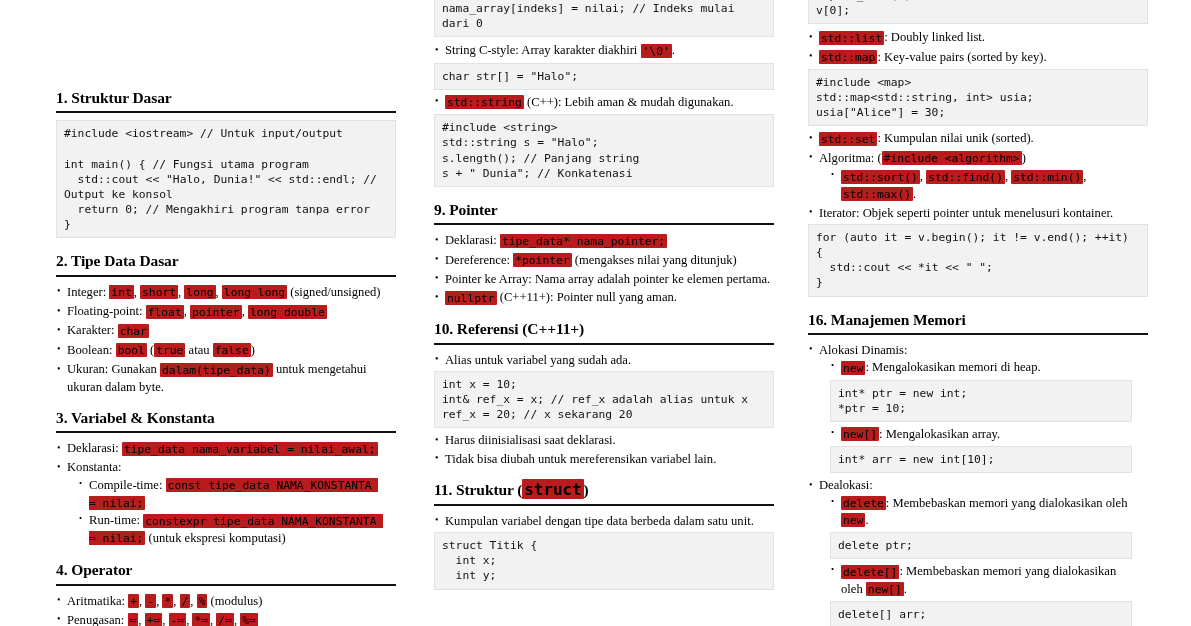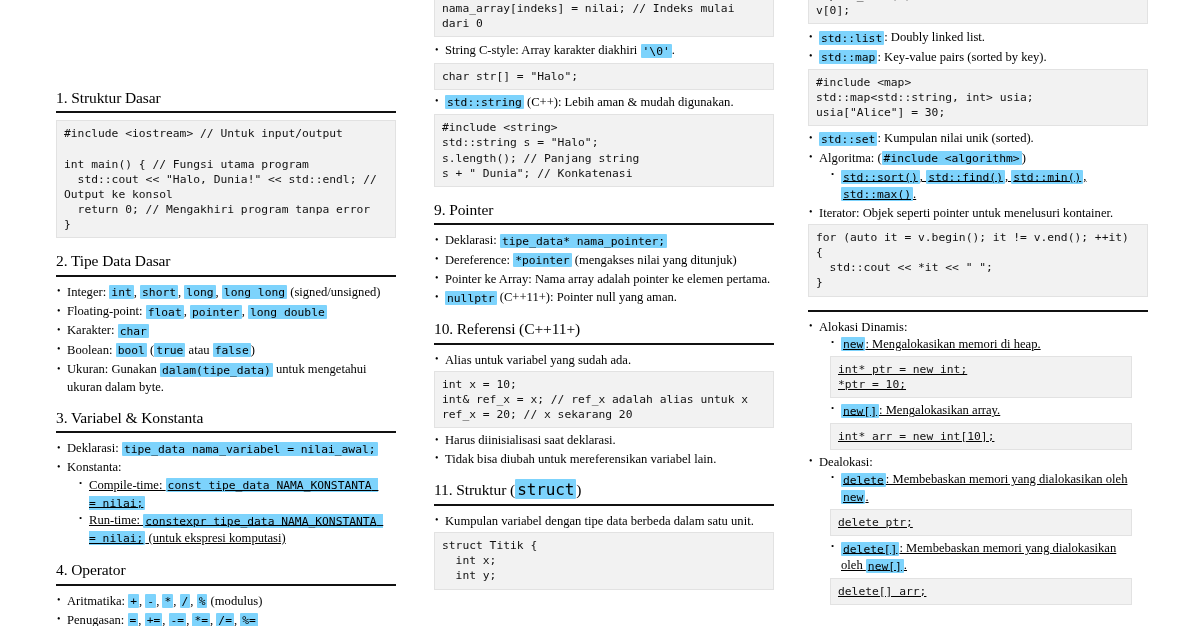--- a/index.html
+++ b/index.html
@@ -43,21 +43,21 @@
     left: 0;
     width: 340px;
   }
   .col-1 .col-inner { top: 88px; }
   .col-2 .col-inner { top: -24px; left: 8px; }
   .col-3 .col-inner { top: -22px; left: 12px; }
 
   h2.section {
     font-family: "Liberation Serif", "DejaVu Serif", serif;
     font-size: 15.5px;
-    font-weight: normal;
+    font-weight: bold;
     margin: 0 0 4px 0;
     padding: 0;
     line-height: 1.25;
     letter-spacing: -0.1px;
   }
   h2.section .code {
     font-size: 16px;
   }
   .rule {
     border-bottom: 2.2px solid #111111;
@@ -86,21 +86,20 @@
     position: absolute;
     left: 1px;
     top: -0.5px;
     font-size: 10px;
     line-height: 1.6;
   }
   ul.sublist {
     list-style: none;
     margin: 1px 16px 1px 0;
     padding: 0 0 0 11px;
-    text-decoration: underline;
   }
   ul.sublist > li {
     position: relative;
     padding-left: 11px;
     margin-bottom: 1px;
     font-size: 12.6px;
     line-height: 1.29;
   }
   ul.sublist > li::before {
     content: "\2022";
@@ -108,21 +107,21 @@
     left: 1px;
     top: -1px;
     font-size: 9px;
     line-height: 1.75;
   }
   b, .b { font-weight: normal; }
 
   .code {
     font-family: "DejaVu Sans Mono", "Liberation Mono", monospace;
     font-size: 11.3px;
-    background: #7dd3fc;
+    background: #b91c1c;
     padding: 0.5px 2px;
     border-radius: 1px;
     white-space: pre-wrap;
   }
   li .code { line-height: 1.45; }
 
   pre.block {
     font-family: "DejaVu Sans Mono", "Liberation Mono", monospace;
     font-size: 11.3px;
     line-height: 1.34;
@@ -288,20 +287,21 @@
             </li>
             <li><b>Iterator:</b><span> Objek seperti pointer untuk menelusuri kontainer.</span>
               <pre class="block tight">for (auto it = v.begin(); it != v.end(); ++it) {
   std::cout &lt;&lt; *it &lt;&lt; " ";
 }</pre>
             </li>
           </ul>
         </div>
 
         <section class="sect">
+          <h2 class="section">16. Manajemen Memori</h2>
           <div class="rule"></div>
           <ul class="list">
             <li><b>Alokasi Dinamis:</b>
               <ul class="sublist">
                 <li><span class="code">new</span><span>: Mengalokasikan memori di heap.</span>
                   <pre class="block tight">int* ptr = new int;
 *ptr = 10;</pre>
                 </li>
                 <li><span class="code">new[]</span><span>: Mengalokasikan array.</span>
                   <pre class="block tight">int* arr = new int[10];</pre>

